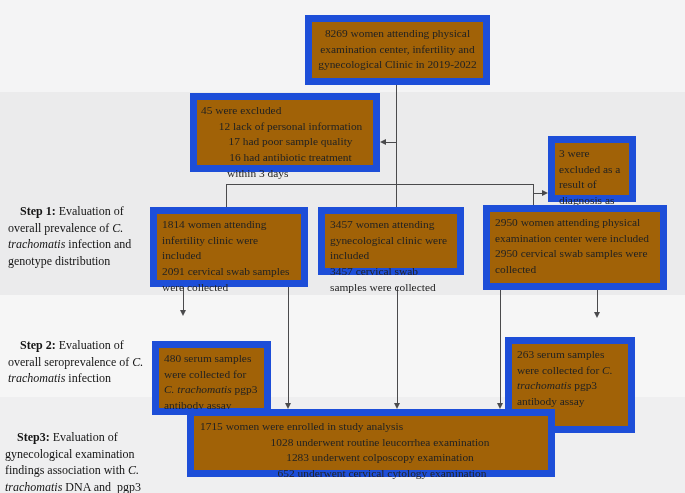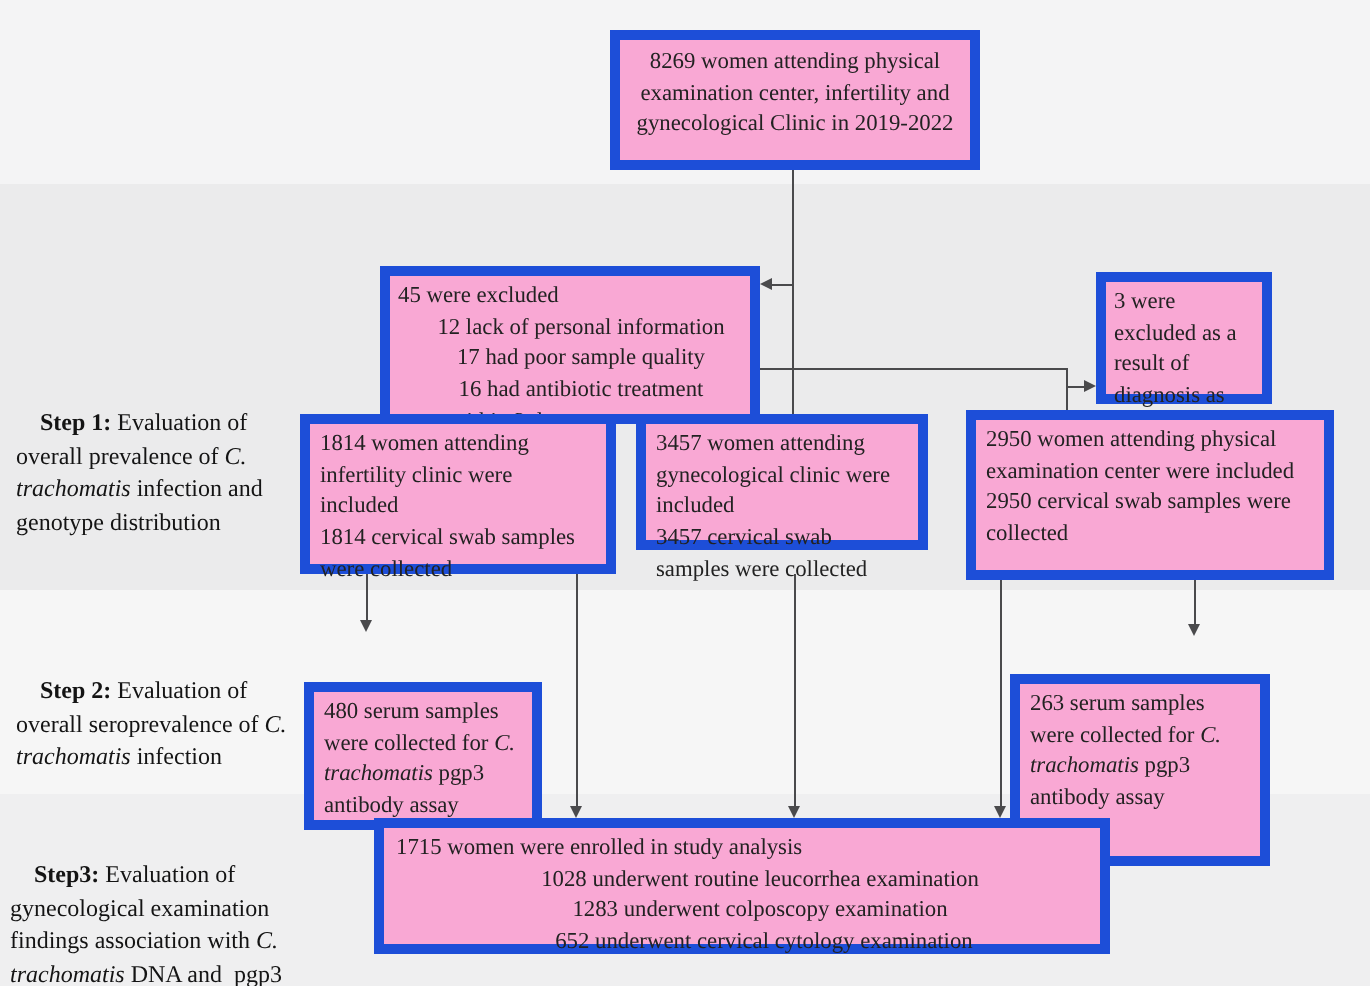--- a/index.html
+++ b/index.html
@@ -13,22 +13,22 @@
   }
   .band { position:absolute; left:0; width:685px; }
   .band1 { top:0;   height:92px;  background:#f4f4f5; }
   .band2 { top:92px; height:203px; background:#ebebec; }
   .band3 { top:295px; height:102px; background:#f6f6f6; }
   .band4 { top:397px; height:96px;  background:#efeff0; }
 
   .fbox {
     position:absolute;
     box-sizing:border-box;
-    background:#f9a8d4;
-    border:5px solid #1d4ed8;
+    background:#a16207;
+    border:7px solid #1d4ed8;
     font-size:11.4px;
     line-height:1.38;
     padding:3px 5px;
     color:#222;
   }
   .center { text-align:center; }
   .indent1 { padding-left:11px;text-align:center; }
   .indent2 { padding-left:26px; }
 
   .step-label {
@@ -80,35 +80,35 @@
   <div class="line" style="left:500px;top:290px;width:1px;height:113px;"></div>
   <div class="arw arw-down" style="left:497px;top:403px;"></div>
 
   <div class="line" style="left:597px;top:290px;width:1px;height:22px;"></div>
   <div class="arw arw-down" style="left:594px;top:312px;"></div>
 
   <div class="fbox center" style="left:305px;top:15px;width:185px;height:70px;padding:4px 5px;">
     <span>8269 women attending physical examination center, infertility and gynecological Clinic in 2019-2022</span>
   </div>
 
-  <div class="fbox" style="left:190px;top:93px;width:190px;height:79px;padding:3px 4px;margin-top:40px;">
+  <div class="fbox" style="left:190px;top:93px;width:190px;height:79px;padding:3px 4px;">
     <div>45 were excluded</div>
     <div class="indent1">12 lack of personal information</div>
     <div class="indent1">17 had poor sample quality</div>
     <div class="indent1">16 had antibiotic treatment</div>
     <div class="indent2">within 3 days</div>
   </div>
 
   <div class="fbox" style="left:548px;top:136px;width:88px;height:66px;padding:3px 4px;">
     <span>3 were excluded as a result of diagnosis as infertility</span>
   </div>
 
   <div class="fbox" style="left:150px;top:207px;width:158px;height:80px;">
     <div>1814 women attending infertility clinic were included</div>
-    <div>1814 cervical swab samples were collected</div>
+    <div>2091 cervical swab samples were collected</div>
   </div>
 
   <div class="fbox" style="left:318px;top:207px;width:146px;height:68px;">
     <div>3457 women attending gynecological clinic were included</div>
     <div>3457 cervical swab samples were collected</div>
   </div>
 
   <div class="fbox" style="left:483px;top:205px;width:184px;height:85px;padding:3px 3px 3px 5px;">
     <div>2950 women attending physical examination center were included</div>
     <div>2950 cervical swab samples were collected</div>

